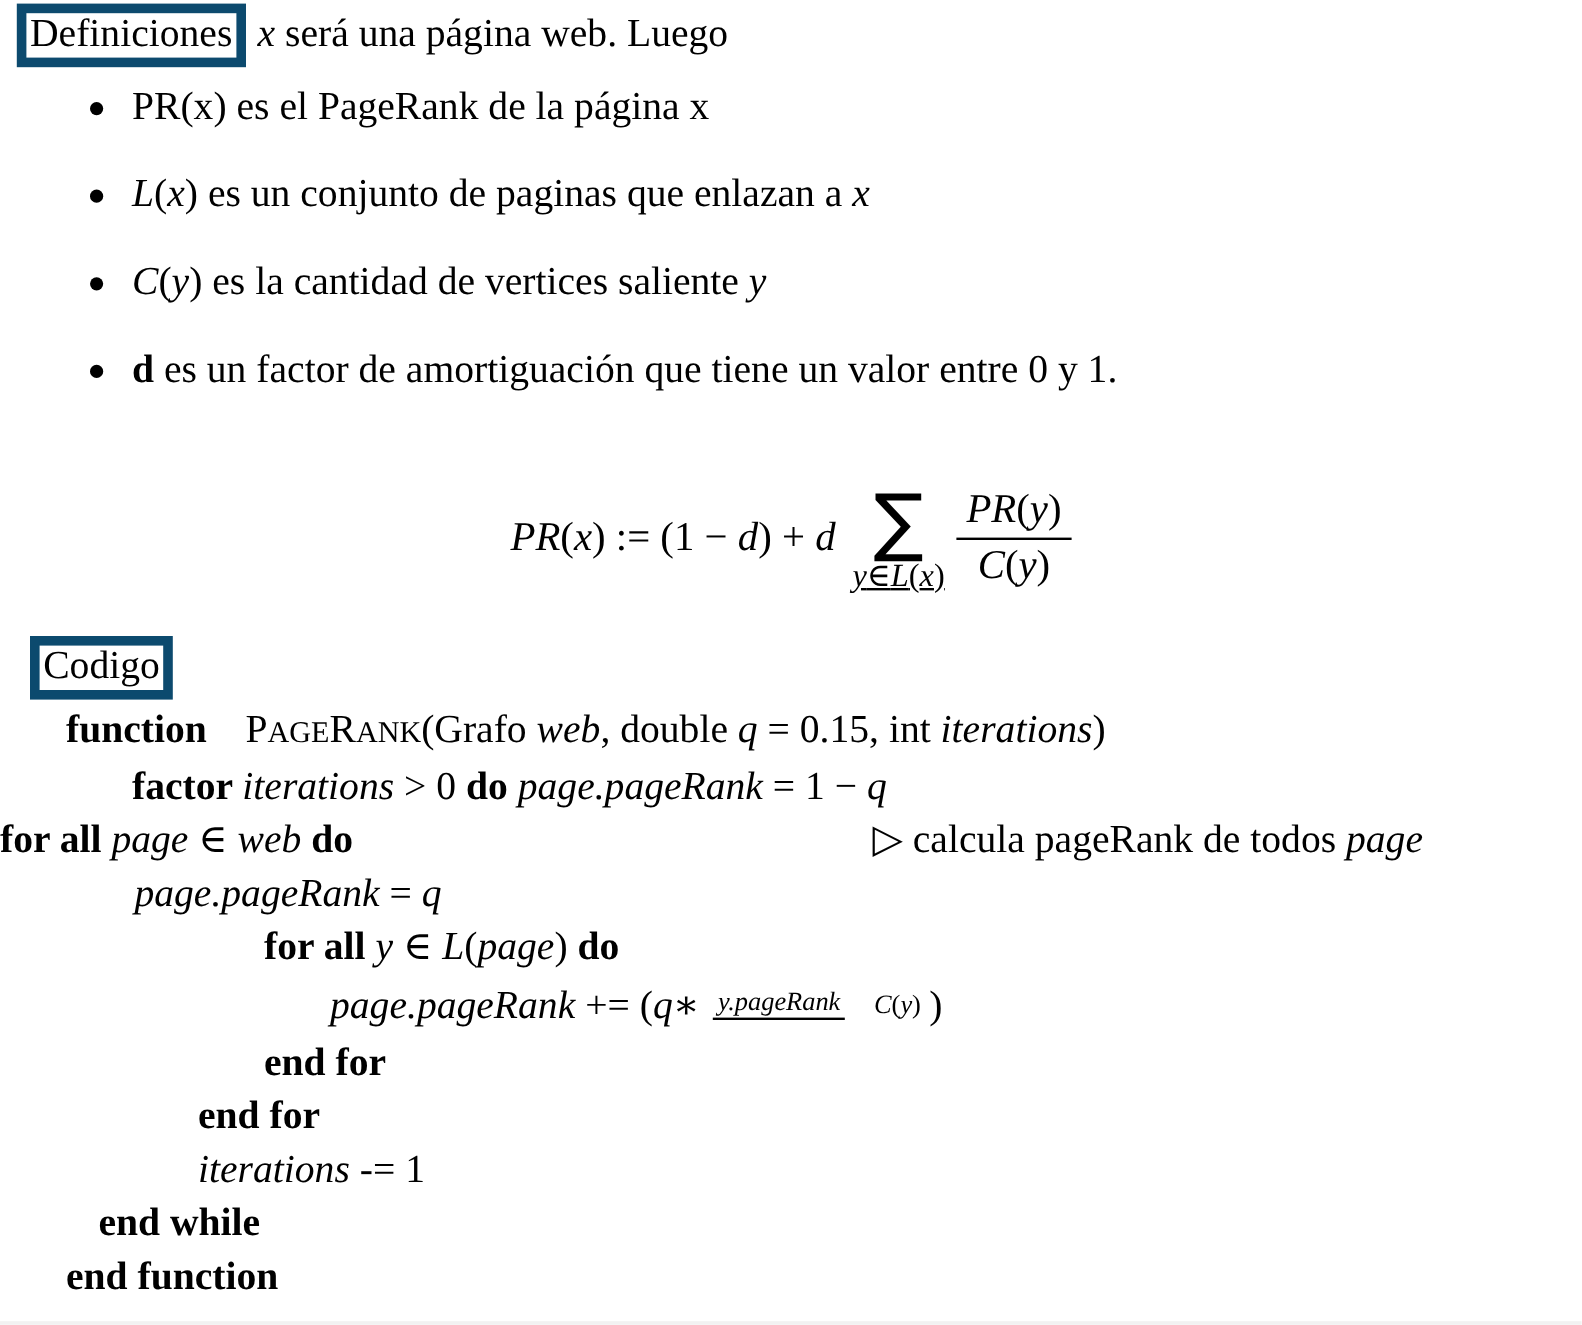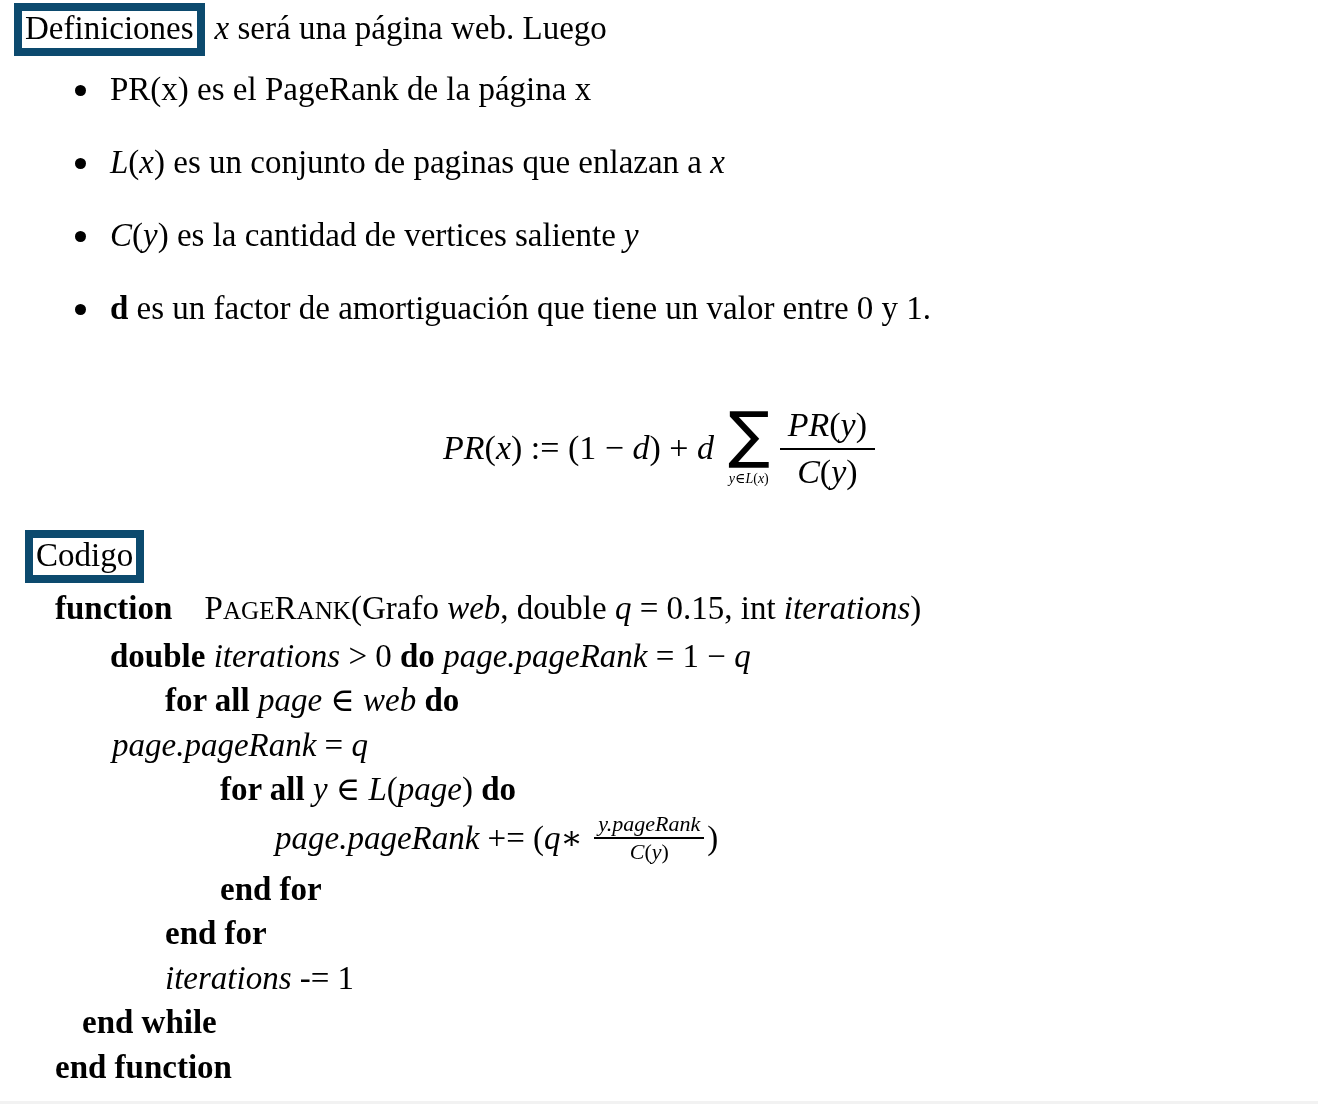--- a/index.html
+++ b/index.html
@@ -42,37 +42,37 @@
 
   
   .formula {
     position: absolute; left: 0; top: 388px; width: 100%; height: 120px;
     display: flex; justify-content: center; align-items: center;
     font-size: 34px; font-style: normal;
   }
   .formula-lead { white-space: pre; }
   .sum-wrap { display: inline-flex; flex-direction: column; align-items: center; margin: 0 10px 0 14px; }
   .sigma { font-size: 62px; line-height: 58px; font-family: "DejaVu Sans", sans-serif; }
-  .sum-sub { font-size: 14px; line-height: 24px; margin-top: 3px; white-space: pre; }
+  .sum-sub { font-size: 27px; line-height: 24px; margin-top: 3px; white-space: pre; text-decoration: underline; }
   .big-frac { display: inline-flex; flex-direction: column; align-items: center; text-align: center; }
   .big-frac .frac-num { padding: 0 8px 4px 8px; border-bottom: 2px solid #000; white-space: pre; }
   .big-frac .frac-den { padding: 3px 8px 0 8px; white-space: pre; }
 
   
   .code-label-wrap { position: absolute; left: 25px; top: 530px; text-align: right; }
   .code-block { position: absolute; left: 0; top: 586px; width: 1318px; }
   .code-line { line-height: 44.5px; white-space: pre; position: relative; }
   .code-line.tall { line-height: 52px; }
   .code-comment { position: absolute; top: 0; white-space: pre; }
 
   
   .ifrac {
-    display: inline-flex; flex-direction: column; align-items: center;
+    display: inline-flex; flex-direction: row; align-items: center;
     vertical-align: middle; font-size: 22px; line-height: 24px;
-    margin: 0 3px; position: relative; top: -3px;
+    margin: 0 3px; position: relative; top: -3px; gap: 20px;
   }
   .ifrac-num { border-bottom: 2px solid #000; padding: 0 4px 1px 4px; white-space: pre; }
   .ifrac-den { padding: 1px 4px 0 4px; white-space: pre; }
 </style>
 </head>
 <body>
 
 <div class="page">
 
   <div class="doc-header">
@@ -109,22 +109,22 @@
       <span class="frac-den"><span class="seg-it">C</span><span class="seg-rm">(</span><span class="seg-it">y</span><span class="seg-rm">)</span></span>
     </span>
   </div>
 
   <div class="code-label-wrap">
     <span class="boxed-label">Codigo</span>
   </div>
 
   <div class="code-block">
       <div class="code-line" style="padding-left: 55px;"><span class="seg-bf">function </span><span class="seg-sc"><span>P</span><span class="sc-low">A</span><span class="sc-low">G</span><span class="sc-low">E</span><span>R</span><span class="sc-low">A</span><span class="sc-low">N</span><span class="sc-low">K</span></span><span class="seg-rm">(Grafo </span><span class="seg-it">web</span><span class="seg-rm">, double </span><span class="seg-it">q</span><span class="seg-rm"> = 0.15, int </span><span class="seg-it">iterations</span><span class="seg-rm">)</span></div>
-      <div class="code-line" style="padding-left: 110px;"><span class="seg-bf">double </span><span class="seg-it">iterations</span><span class="seg-rm"> &gt; 0 </span><span class="seg-bf">do</span><span class="seg-rm"> </span><span class="seg-it">page.pageRank</span><span class="seg-rm"> = 1 − </span><span class="seg-it">q</span></div>
-      <div class="code-line" style="padding-left: 165px;"><span class="seg-bf">for all </span><span class="seg-it">page</span><span class="seg-rm"> ∈ </span><span class="seg-it">web</span><span class="seg-rm"> </span><span class="seg-bf">do</span></div>
+      <div class="code-line" style="padding-left: 110px;"><span class="seg-bf">factor </span><span class="seg-it">iterations</span><span class="seg-rm"> &gt; 0 </span><span class="seg-bf">do</span><span class="seg-rm"> </span><span class="seg-it">page.pageRank</span><span class="seg-rm"> = 1 − </span><span class="seg-it">q</span></div>
+      <div class="code-line" style=""><span class="seg-bf">for all </span><span class="seg-it">page</span><span class="seg-rm"> ∈ </span><span class="seg-it">web</span><span class="seg-rm"> </span><span class="seg-bf">do</span><span class="code-comment" style="left: 727px;"><span class="seg-rm">▷ calcula pageRank de todos </span><span class="seg-it">page</span></span></div>
       <div class="code-line" style="padding-left: 112px;"><span class="seg-it">page.pageRank</span><span class="seg-rm"> = </span><span class="seg-it">q</span></div>
       <div class="code-line" style="padding-left: 220px;"><span class="seg-bf">for all </span><span class="seg-it">y</span><span class="seg-rm"> ∈ </span><span class="seg-it">L</span><span class="seg-rm">(</span><span class="seg-it">page</span><span class="seg-rm">) </span><span class="seg-bf">do</span></div>
       <div class="code-line tall" style="padding-left: 275px;"><span class="seg-it">page.pageRank</span><span class="seg-rm"> += (</span><span class="seg-it">q</span><span class="seg-rm">∗ </span><span class="ifrac"><span class="ifrac-num"><span class="seg-it">y.pageRank</span></span><span class="ifrac-den"><span class="seg-it">C</span><span class="seg-rm">(</span><span class="seg-it">y</span><span class="seg-rm">)</span></span></span><span class="seg-rm">)</span></div>
       <div class="code-line" style="padding-left: 220px;"><span class="seg-bf">end for</span></div>
       <div class="code-line" style="padding-left: 165px;"><span class="seg-bf">end for</span></div>
       <div class="code-line" style="padding-left: 165px;"><span class="seg-it">iterations</span><span class="seg-rm"> -= 1</span></div>
       <div class="code-line" style="padding-left: 82px;"><span class="seg-bf">end while</span></div>
       <div class="code-line" style="padding-left: 55px;"><span class="seg-bf">end function</span></div>
     </div>
 

